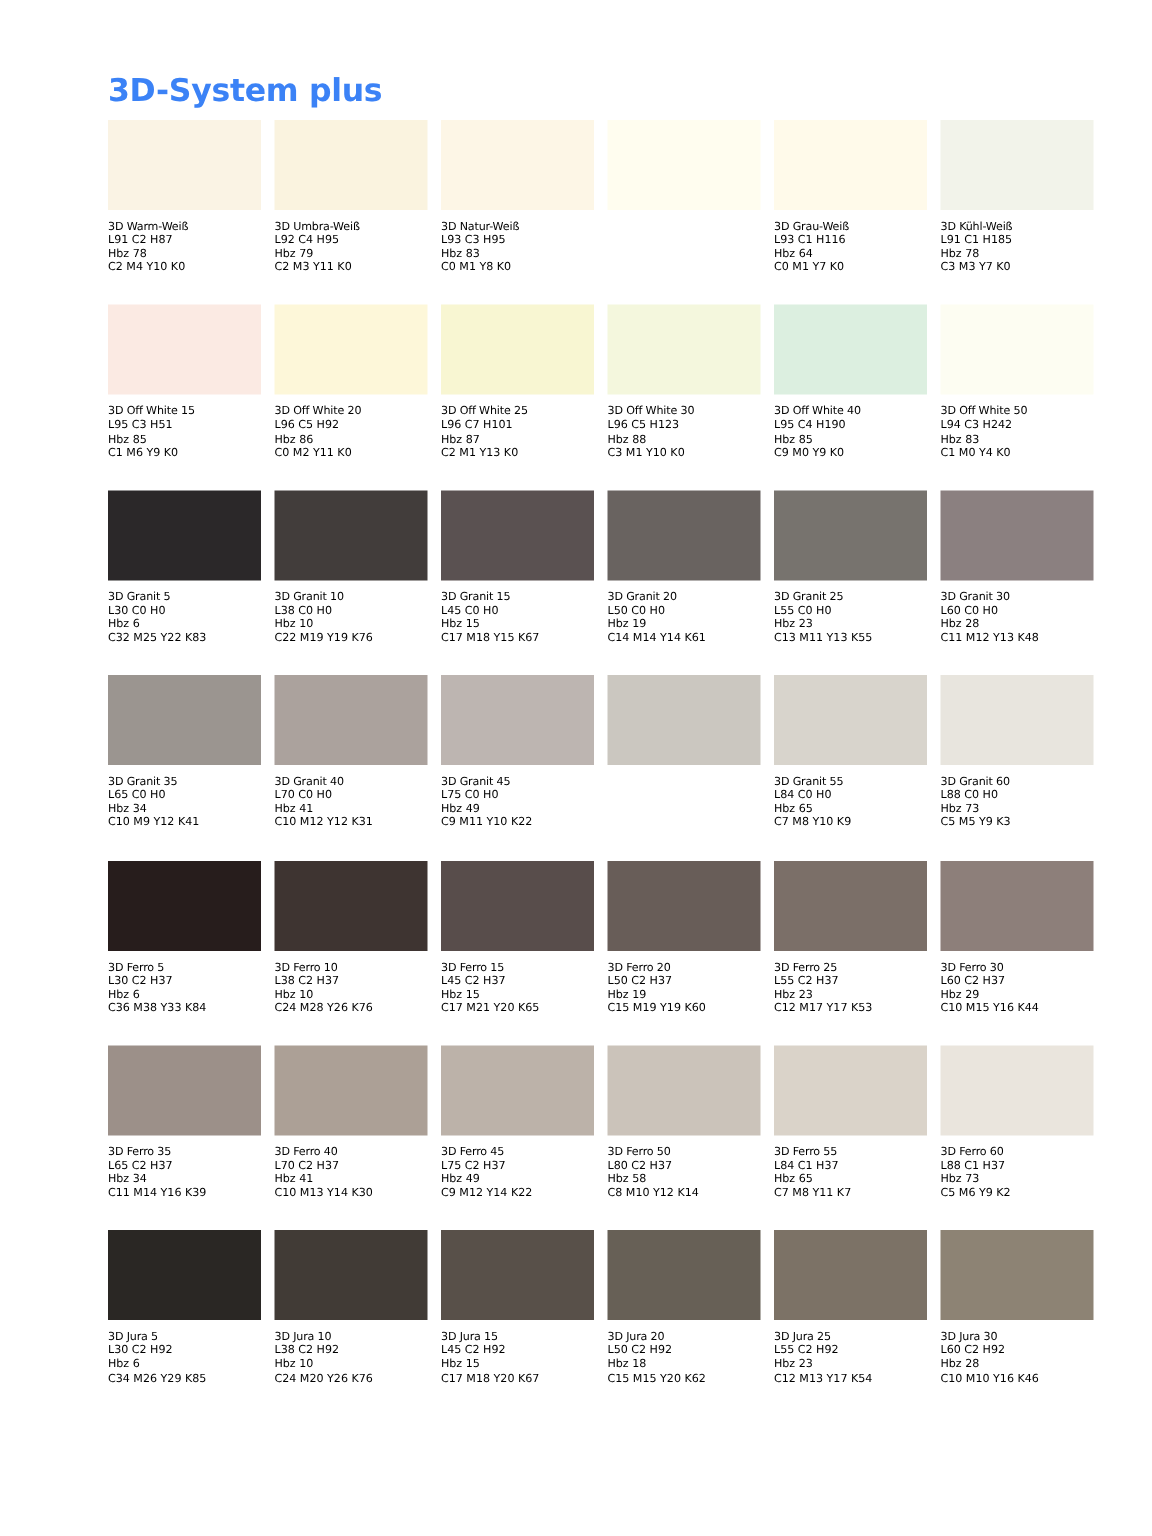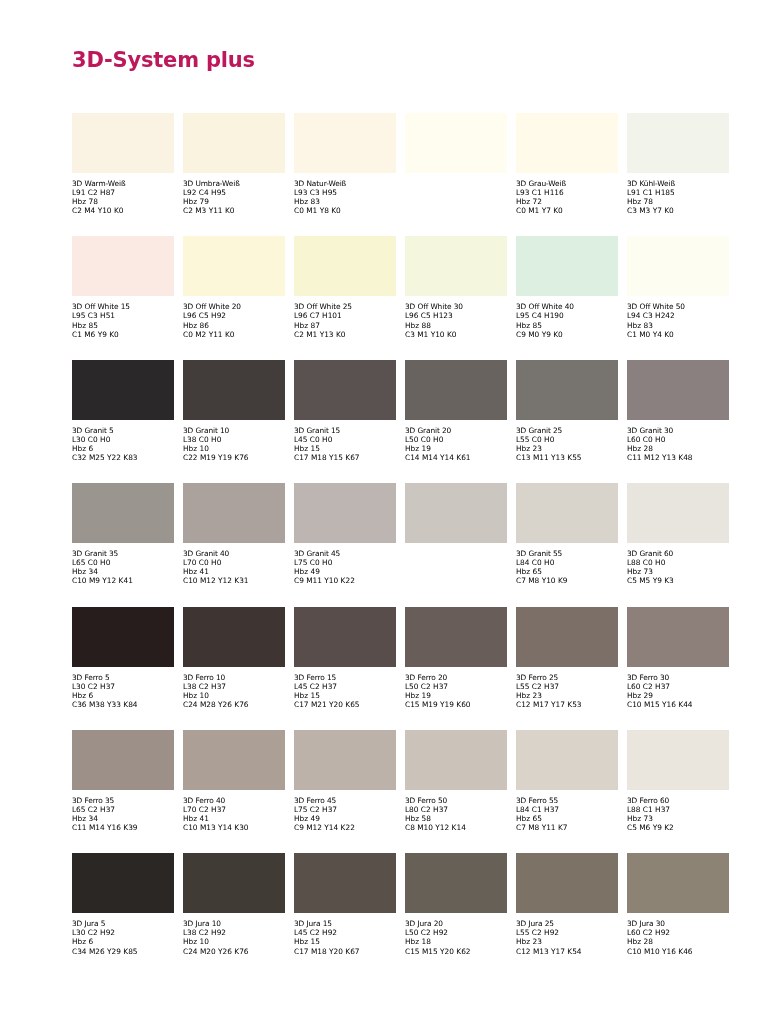--- a/index.html
+++ b/index.html
@@ -21,28 +21,28 @@
     box-sizing: border-box;
   }
 
   .page-title {
     position: absolute;
     left: 72px;
     top: 48px;
     font-size: 21px;
     font-weight: bold;
     letter-spacing: -0.2px;
-    color: #be185d;
+    color: #3b82f6;
     font-family: "DejaVu Sans", "Liberation Sans", sans-serif;
   }
 
   .grid {
     position: absolute;
     left: 72px;
-    top: 113px;
+    top: 80px;
     width: 660px;
   }
 
   .color-row {
     display: flex;
     width: 660px;
     margin-bottom: 0px;
   }
 
   .swatch-cell {
@@ -117,21 +117,21 @@
           </div>
         </div>
         <div class="swatch-cell">
           <div class="swatch" style="background: rgb(255, 253, 239);"></div>
         </div>
         <div class="swatch-cell">
           <div class="swatch" style="background: rgb(255, 250, 234);"></div>
           <div class="swatch-info">
             <span class="line name">3D Grau-Weiß</span>
             <span class="line ">L93 C1 H116</span>
-            <span class="line ">Hbz 72</span>
+            <span class="line ">Hbz 64</span>
             <span class="line ">C0 M1 Y7 K0</span>
           </div>
         </div>
         <div class="swatch-cell">
           <div class="swatch" style="background: rgb(242, 243, 234);"></div>
           <div class="swatch-info">
             <span class="line name">3D Kühl-Weiß</span>
             <span class="line ">L91 C1 H185</span>
             <span class="line ">Hbz 78</span>
             <span class="line ">C3 M3 Y7 K0</span>

